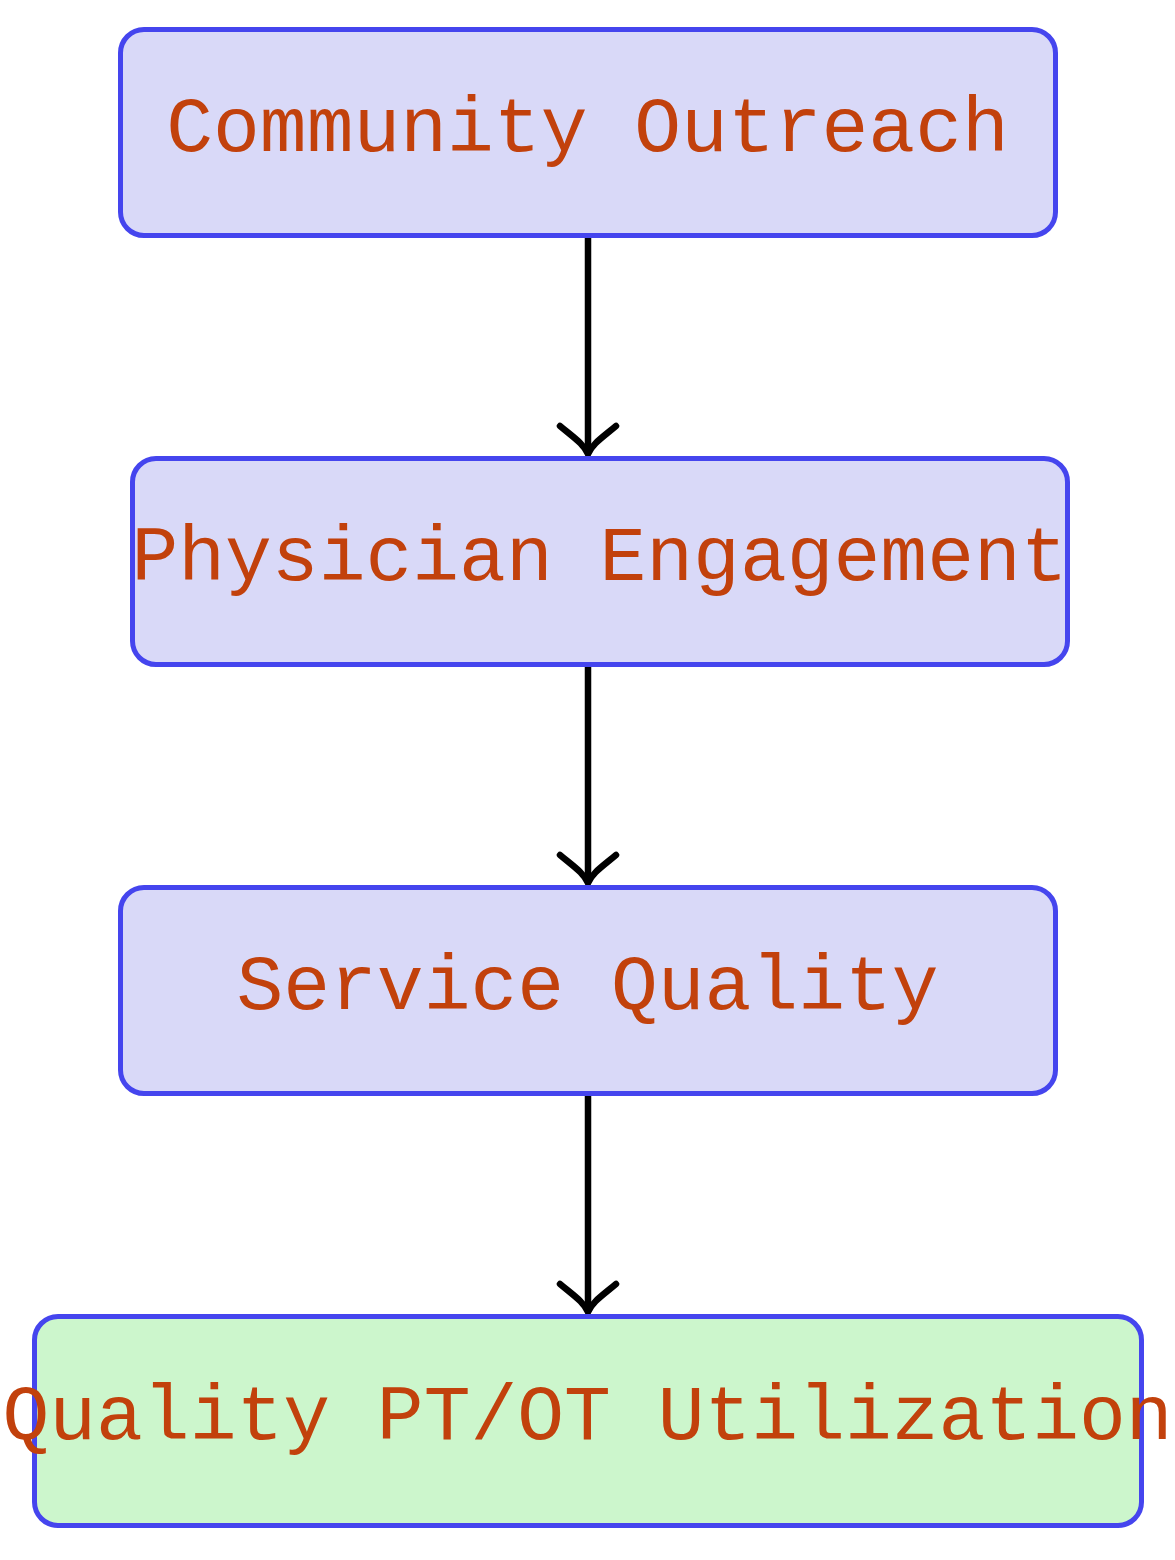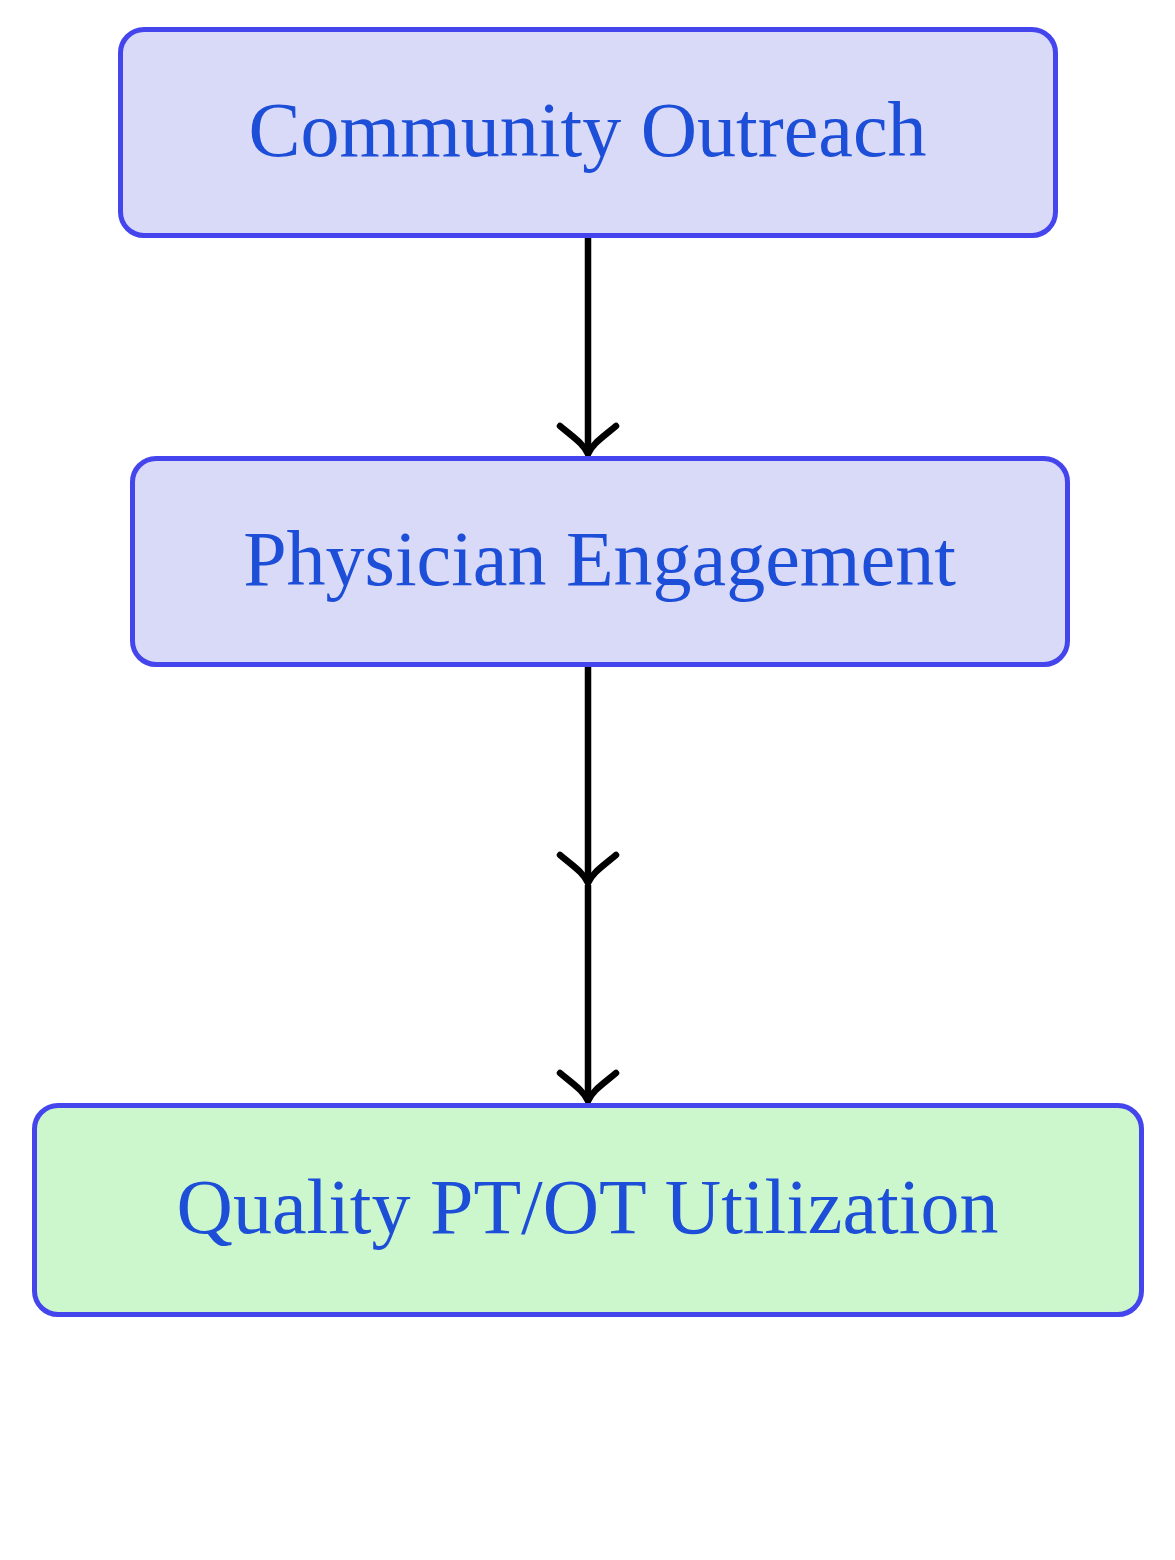--- a/index.html
+++ b/index.html
@@ -28,24 +28,25 @@
     border-radius: 26px;
     display: flex;
     align-items: center;
     justify-content: center;
     background: #d9d9f8;
   }
   .node.std { width: 940px; }
   .node.wide { width: 1112px; height: 214px; }
   .node-label {
     font-size: 78px;
-    color: #1d4ed8;
+    color: #c2410c;
     line-height: 1;
     white-space: nowrap;
     padding-bottom: 6px;
+    font-family: Liberation Mono, monospace;
   }
   .arrow {
     width: 64px;
     height: 218px;
     display: block;
     flex: 0 0 auto;
   }
 </style>
 </head>
 <body>
@@ -64,20 +65,23 @@
 
     <div class="node std" style="background: rgb(217, 217, 248); margin-left: 24px;">
       <span class="node-label">Physician Engagement</span>
     </div>
 
     <svg class="arrow" viewBox="0 0 64 218">
       <line x1="32" y1="0" x2="32" y2="211" stroke="#000000" stroke-width="6.5"></line>
       <path d="M 4 188 C 17 199, 28 206, 32 216 C 36 206, 47 199, 60 188" fill="none" stroke="#000000" stroke-width="6.5" stroke-linecap="round" stroke-linejoin="round"></path>
     </svg>
 
+    <div class="node std" style="background: rgb(217, 217, 248);">
+      <span class="node-label">Service Quality</span>
+    </div>
 
     <svg class="arrow" viewBox="0 0 64 218">
       <line x1="32" y1="0" x2="32" y2="211" stroke="#000000" stroke-width="6.5"></line>
       <path d="M 4 188 C 17 199, 28 206, 32 216 C 36 206, 47 199, 60 188" fill="none" stroke="#000000" stroke-width="6.5" stroke-linecap="round" stroke-linejoin="round"></path>
     </svg>
 
     <div class="node wide" style="background: rgb(204, 246, 204);">
       <span class="node-label">Quality PT/OT Utilization</span>
     </div>
 

